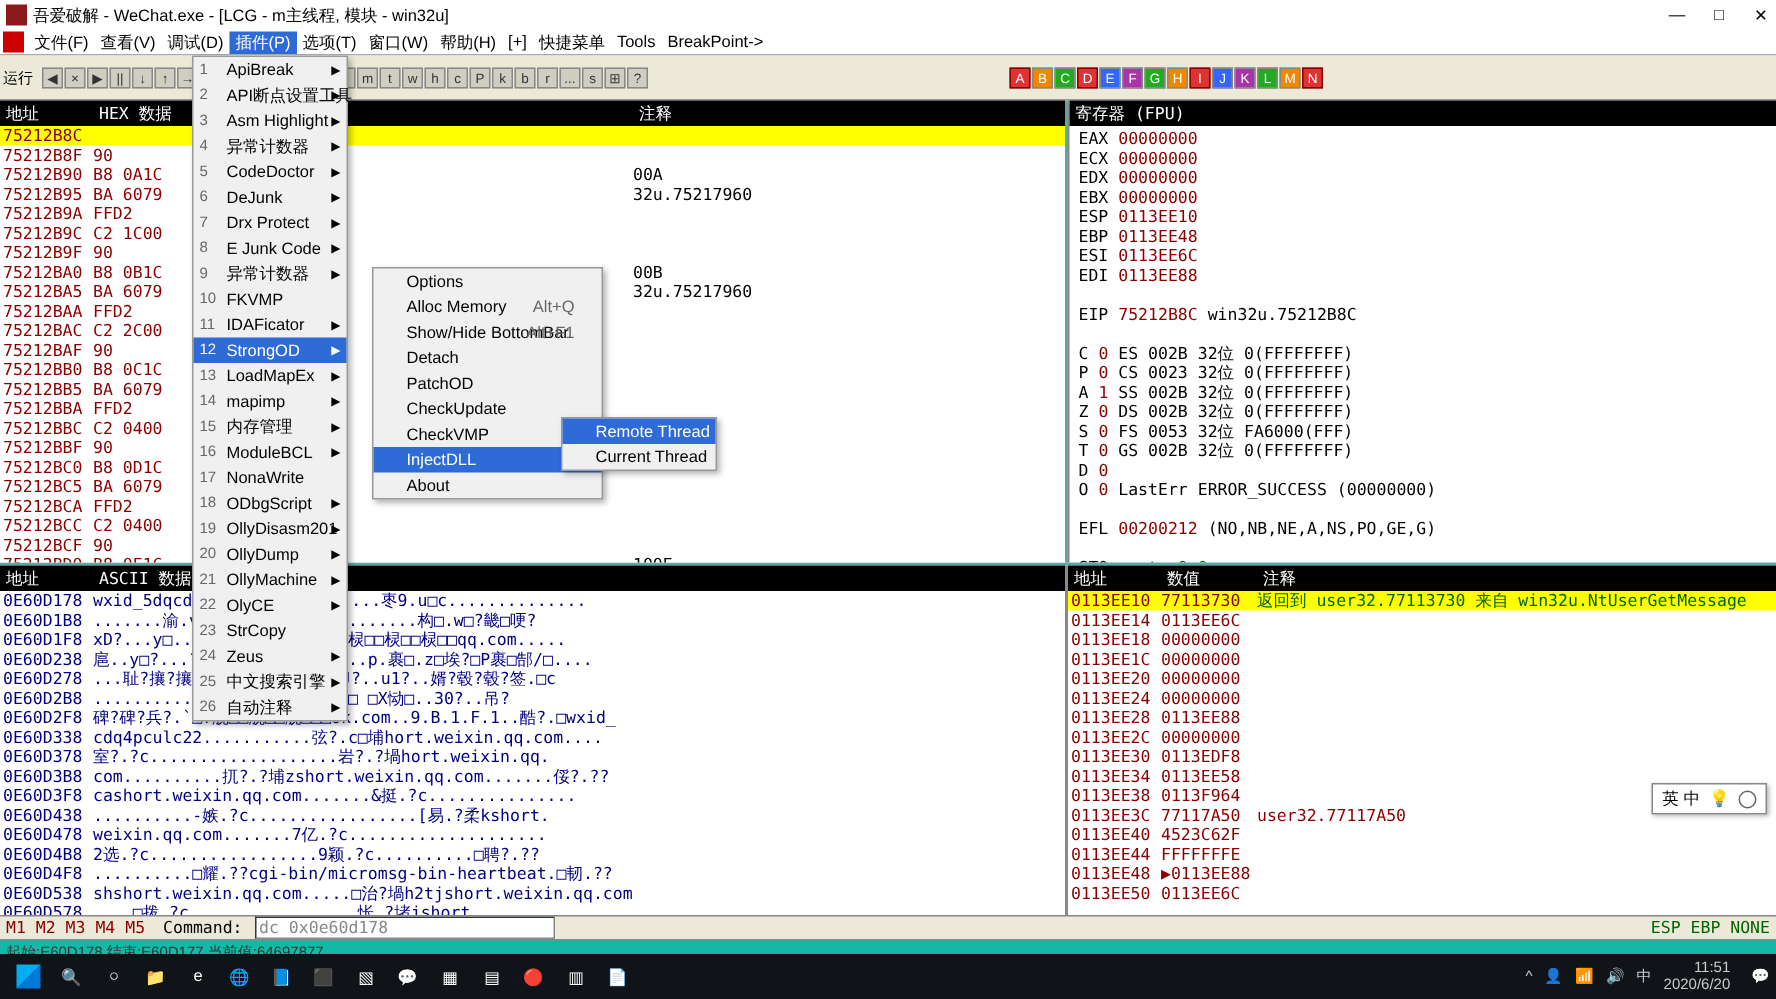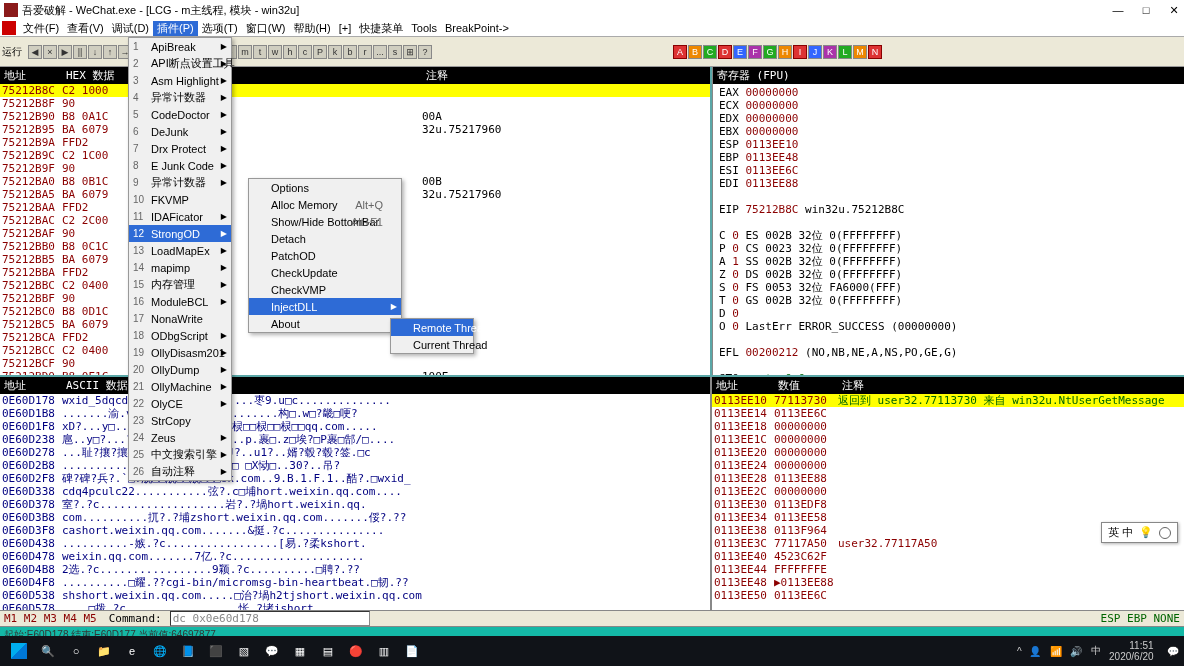--- a/index.html
+++ b/index.html
@@ -147,21 +147,20 @@
 <div class="cpu">
   <div class="disasm-wrap">
     <div class="disasm-head">
       <div class="dh-addr">地址</div>
       <div class="dh-hex">HEX 数据</div>
       <div class="dh-comm">注释</div>
     </div>
     <div class="disasm-body" id="disasm-body">
         <div class="drow hl">
           <div class="a">75212B8C</div>
-          <div class="h">  C2 1000</div>
           <div class="c"></div>
         </div>
         <div class="drow">
           <div class="a">75212B8F</div>
           <div class="h">  90</div>
           <div class="c"></div>
         </div>
         <div class="drow">
           <div class="a">75212B90</div>
           <div class="h">  B8 0A1C</div>
@@ -597,21 +596,21 @@
       <span>CheckVMP</span>
     </div>
     <div class="mi sel">
       <span>InjectDLL</span>
       <span class="arr">▶</span>
     </div>
     <div class="mi">
       <span>About</span>
     </div>
   </div>
-<div class="submenu" id="inject-menu" style="left:390px;top:278px;width:84px;margin-top:40px;">
+<div class="submenu" id="inject-menu" style="left:374px;top:278px;width:104px;">
     <div class="mi sel">
       <span>Remote Thread</span>
     </div>
     <div class="mi">
       <span>Current Thread</span>
     </div>
   </div>
 
 <div class="cmd-bar">
   <span class="mregs">M1 M2 M3 M4 M5</span>

